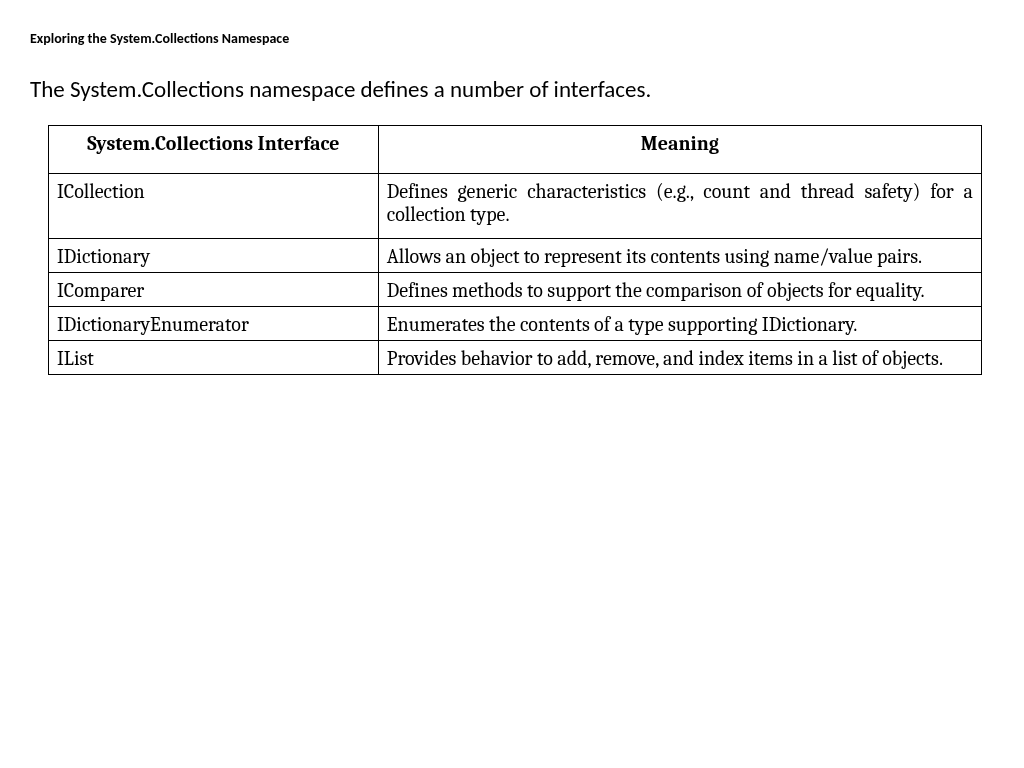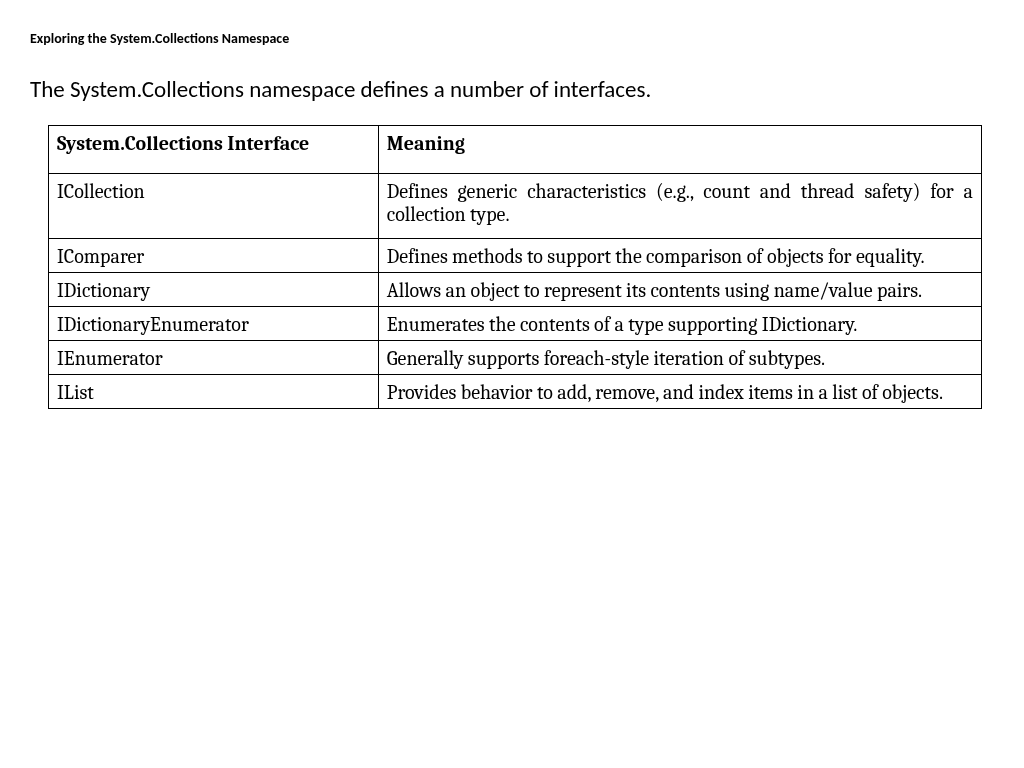--- a/index.html
+++ b/index.html
@@ -34,21 +34,21 @@
     }
     .interface-table th,
     .interface-table td {
       border: 1px solid #000000;
       padding: 6px 8px 12px 8px;
       vertical-align: top;
     }
     .interface-table th {
       font-family: Cambria, Georgia, 'Times New Roman', serif;
       font-weight: bold;
-      text-align: left;
+      text-align: center;
       padding: 6px 8px 18px 8px;
     }
     .col-interface {
       width: 330px;
     }
     .col-meaning {
       width: 604px;
     }
     .interface-table td.meaning-cell {
       text-align: justify;
@@ -72,33 +72,29 @@
       <th class="col-interface">System.Collections Interface</th>
       <th class="col-meaning">Meaning</th>
     </tr>
   </thead>
   <tbody>
     <tr>
       <td>ICollection</td>
       <td class="meaning-cell">Defines generic characteristics (e.g., count and thread safety) for a collection type.</td>
     </tr>
     <tr class="tight-row">
+      <td>IDictionary</td>
+      <td class="meaning-cell">Allows an object to represent its contents using name/value pairs.</td>
+    </tr>
+    <tr class="tight-row">
       <td>IComparer</td>
       <td class="meaning-cell">Defines methods to support the comparison of objects for equality.</td>
     </tr>
     <tr class="tight-row">
-      <td>IDictionary</td>
-      <td class="meaning-cell">Allows an object to represent its contents using name/value pairs.</td>
-    </tr>
-    <tr class="tight-row">
       <td>IDictionaryEnumerator</td>
       <td class="meaning-cell">Enumerates the contents of a type supporting IDictionary.</td>
-    </tr>
-    <tr class="tight-row">
-      <td>IEnumerator</td>
-      <td class="meaning-cell">Generally supports foreach-style iteration of subtypes.</td>
     </tr>
     <tr class="tight-row">
       <td>IList</td>
       <td class="meaning-cell">Provides behavior to add, remove, and index items in a list of objects.</td>
     </tr>
   </tbody>
 </table>
 
 </body></html>

